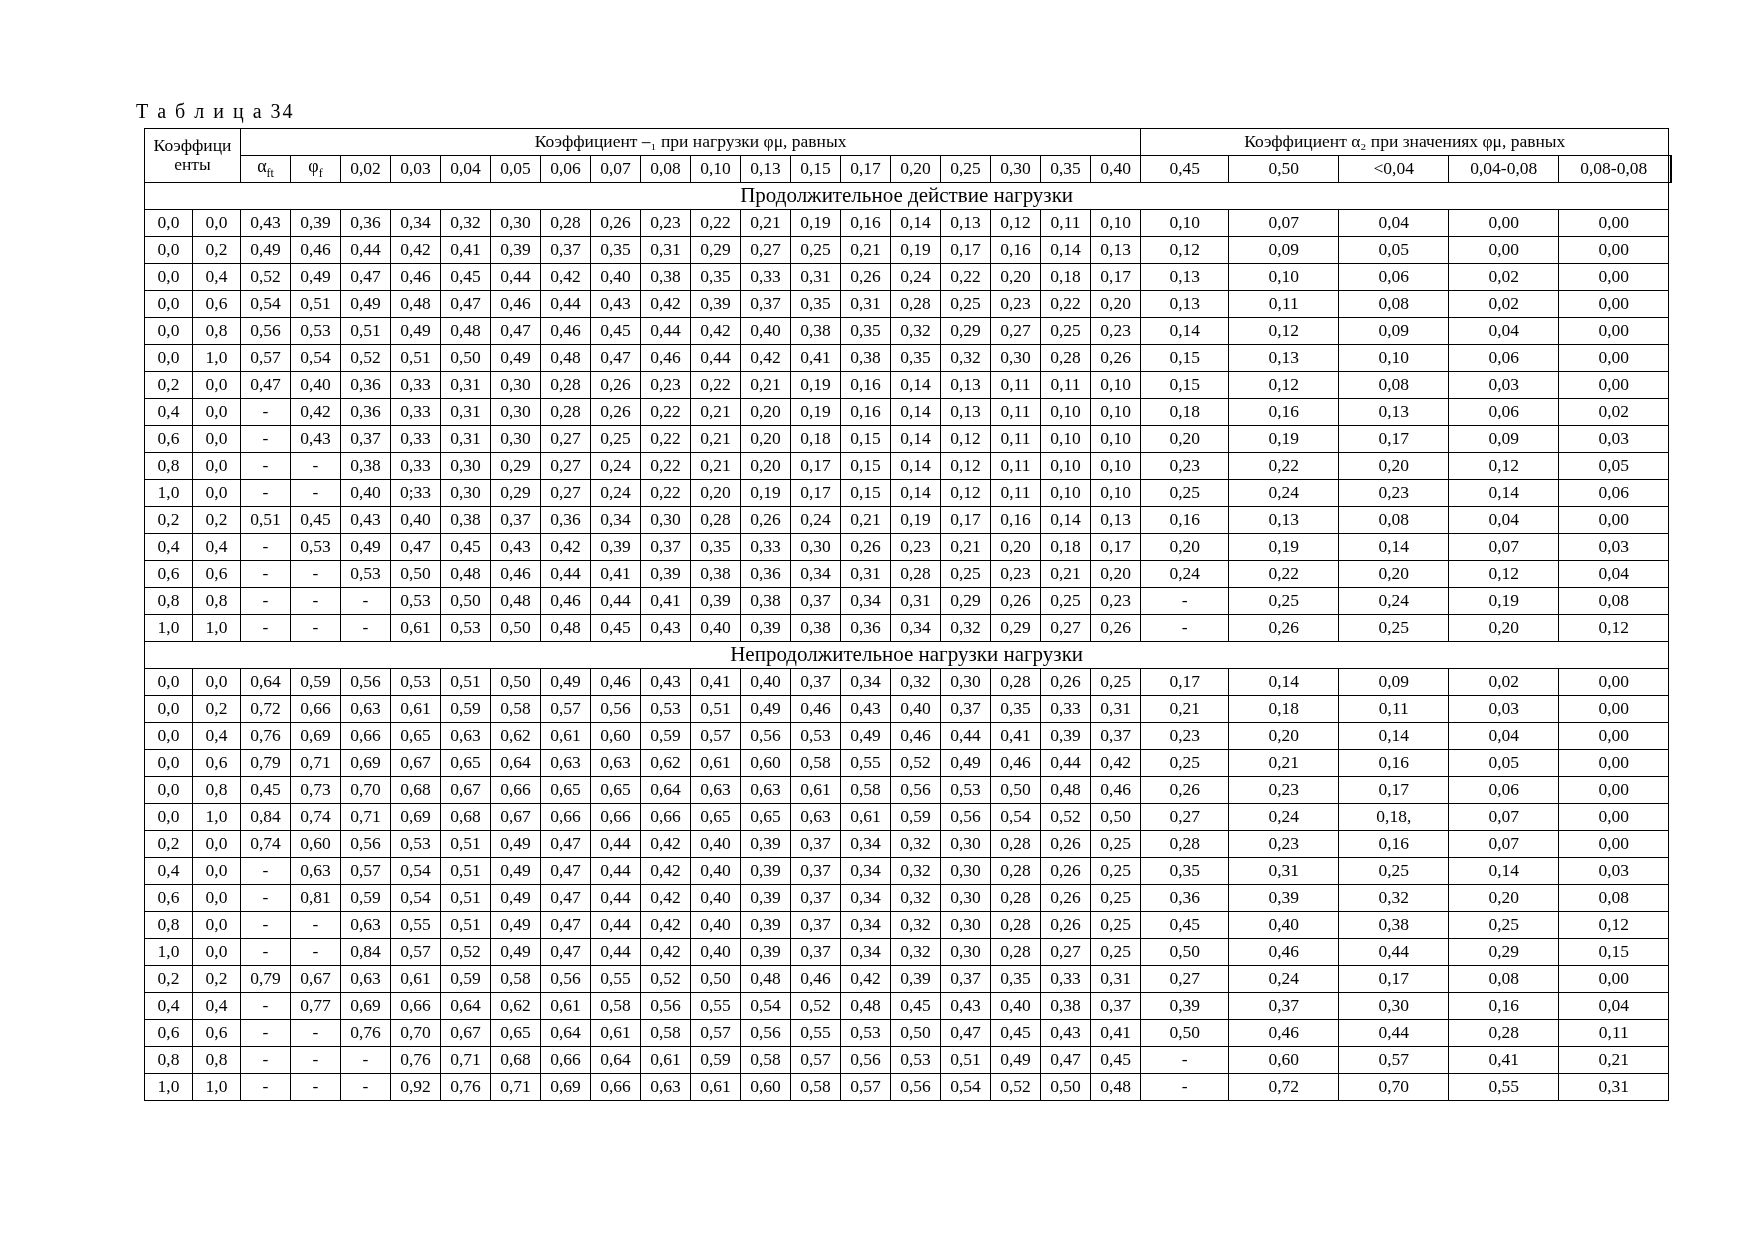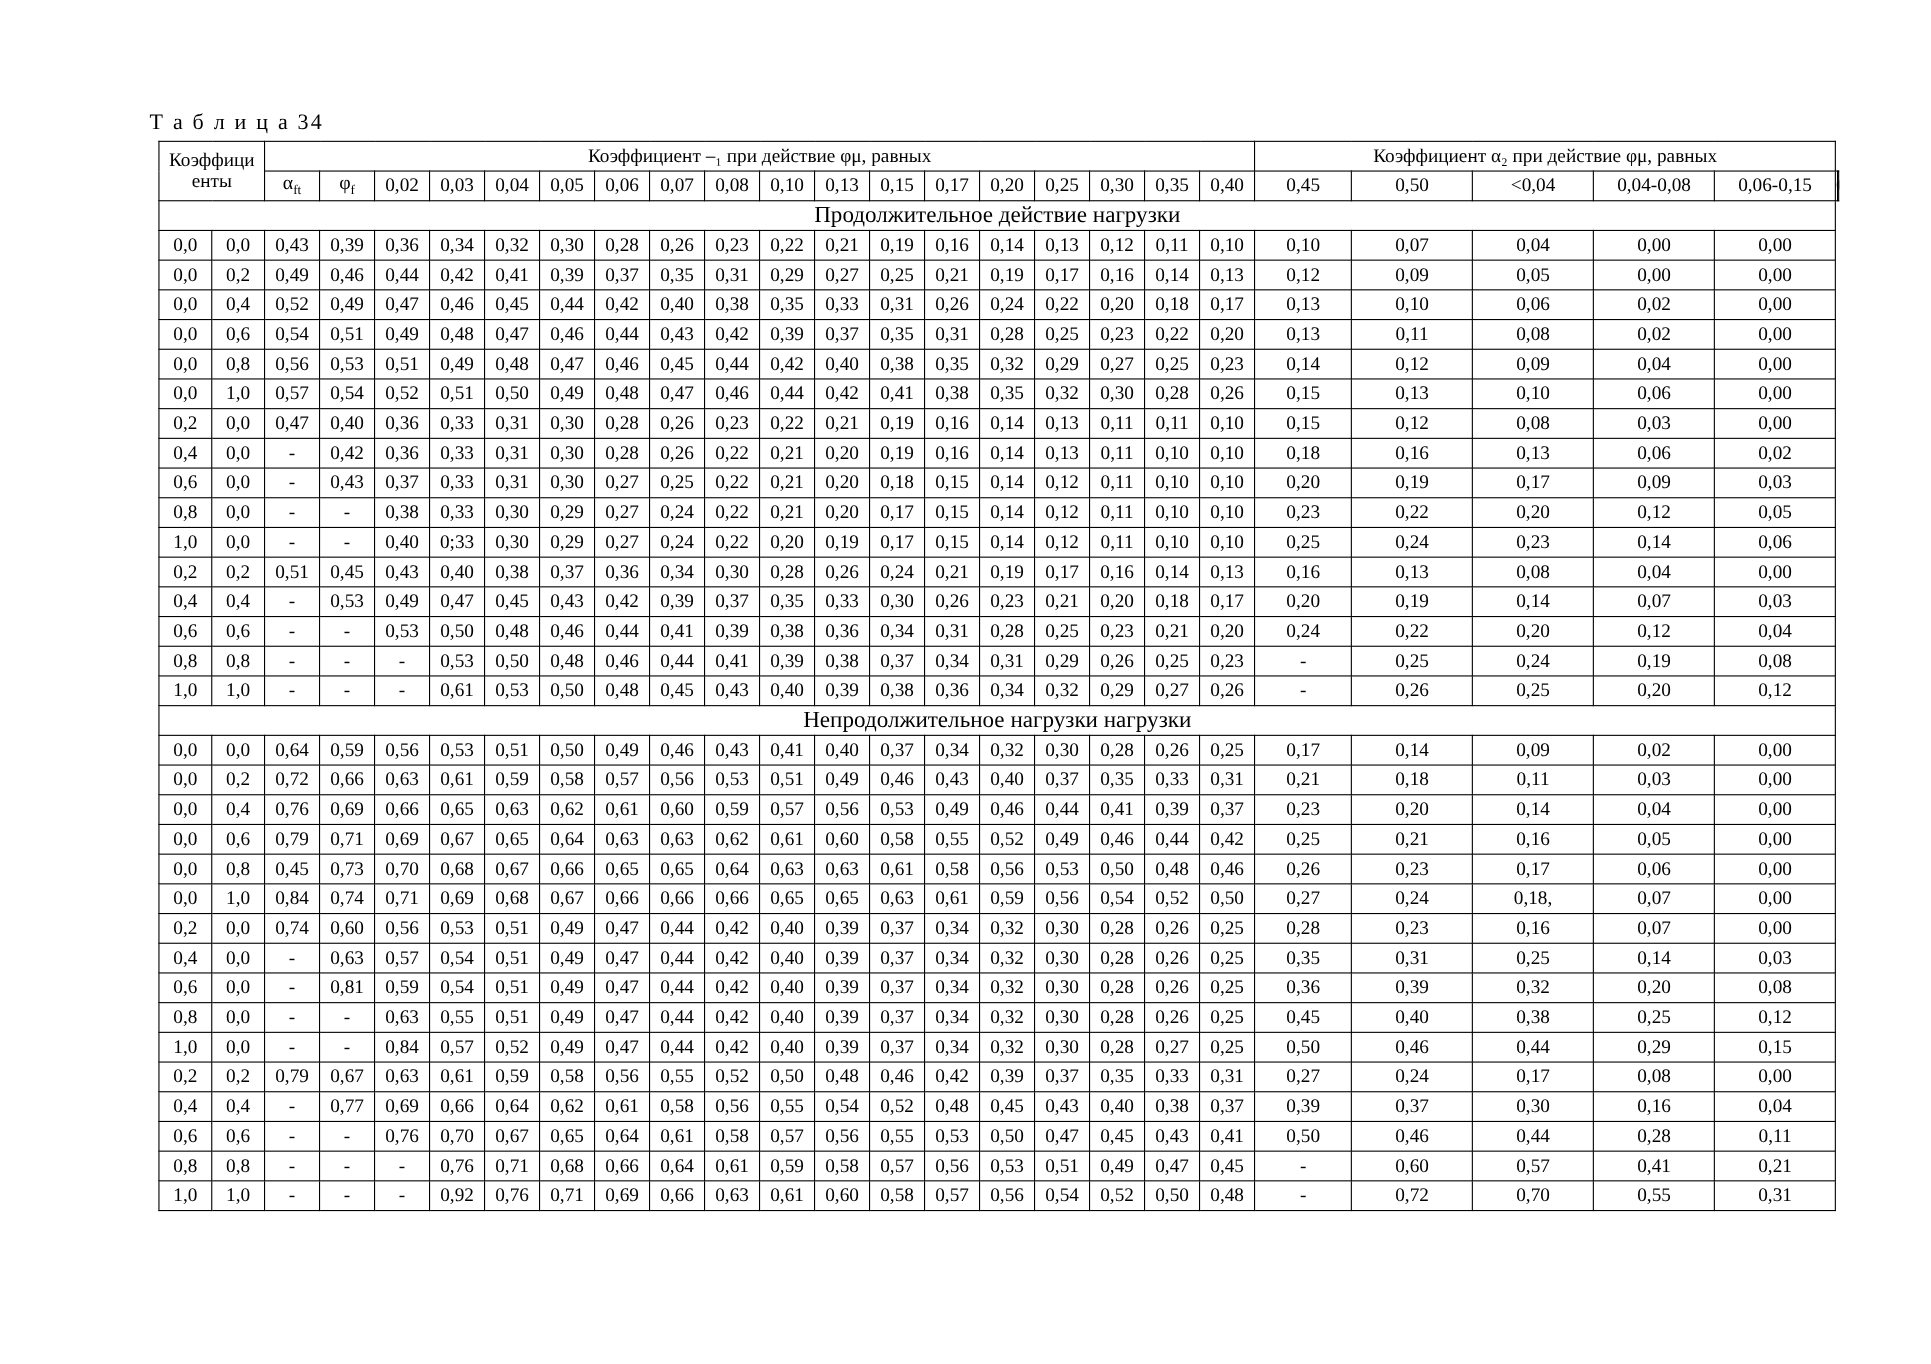--- a/index.html
+++ b/index.html
@@ -103,22 +103,22 @@
           <col style="width: 110px;">
           <col style="width: 110px;">
           <col style="width: 110px;">
         </colgroup>
       <thead>
         <tr class="hdr-row">
           <td class="hdr-coef lbl-cell" colspan="2" rowspan="2">
             <div>Коэффици</div>
             <div>енты</div>
           </td>
-          <td id="left-group-title" class="hdr-coef" colspan="18">Коэффициент ⎯₁ при действие φμ, равных</td>
-          <td id="right-group-title" class="hdr-coef colsep-l" colspan="5">Коэффициент α₂ при действие φμ, равных</td>
+          <td id="left-group-title" class="hdr-coef" colspan="18">Коэффициент ⎯₁ при нагрузки φμ, равных</td>
+          <td id="right-group-title" class="hdr-coef colsep-l" colspan="5">Коэффициент α₂ при значениях φμ, равных</td>
         </tr>
         <tr id="col-head-row" class="hdr-row">
             <td class="alpha-head"><span>α</span><span class="sub">ft</span></td>
             <td class="alpha-head"><span>φ</span><span class="sub">f</span></td>
             <td>0,02</td>
             <td>0,03</td>
             <td>0,04</td>
             <td>0,05</td>
             <td>0,06</td>
             <td>0,07</td>
@@ -129,21 +129,21 @@
             <td>0,17</td>
             <td>0,20</td>
             <td>0,25</td>
             <td>0,30</td>
             <td>0,35</td>
             <td>0,40</td>
             <td>0,45</td>
             <td>0,50</td>
             <td class="colsep-l">&lt;0,04</td>
             <td>0,04-0,08</td>
-            <td>0,06-0,15</td>
+            <td>0,08-0,08</td>
             <td>0,15-0,30</td>
             <td>0,30-0,50</td>
           </tr>
       </thead>
       <tbody id="tbody">
           <tr class="sec-top">
             <td class="band" colspan="25">Продолжительное действие нагрузки</td>
           </tr>
           <tr>
             <td>0,0</td>

